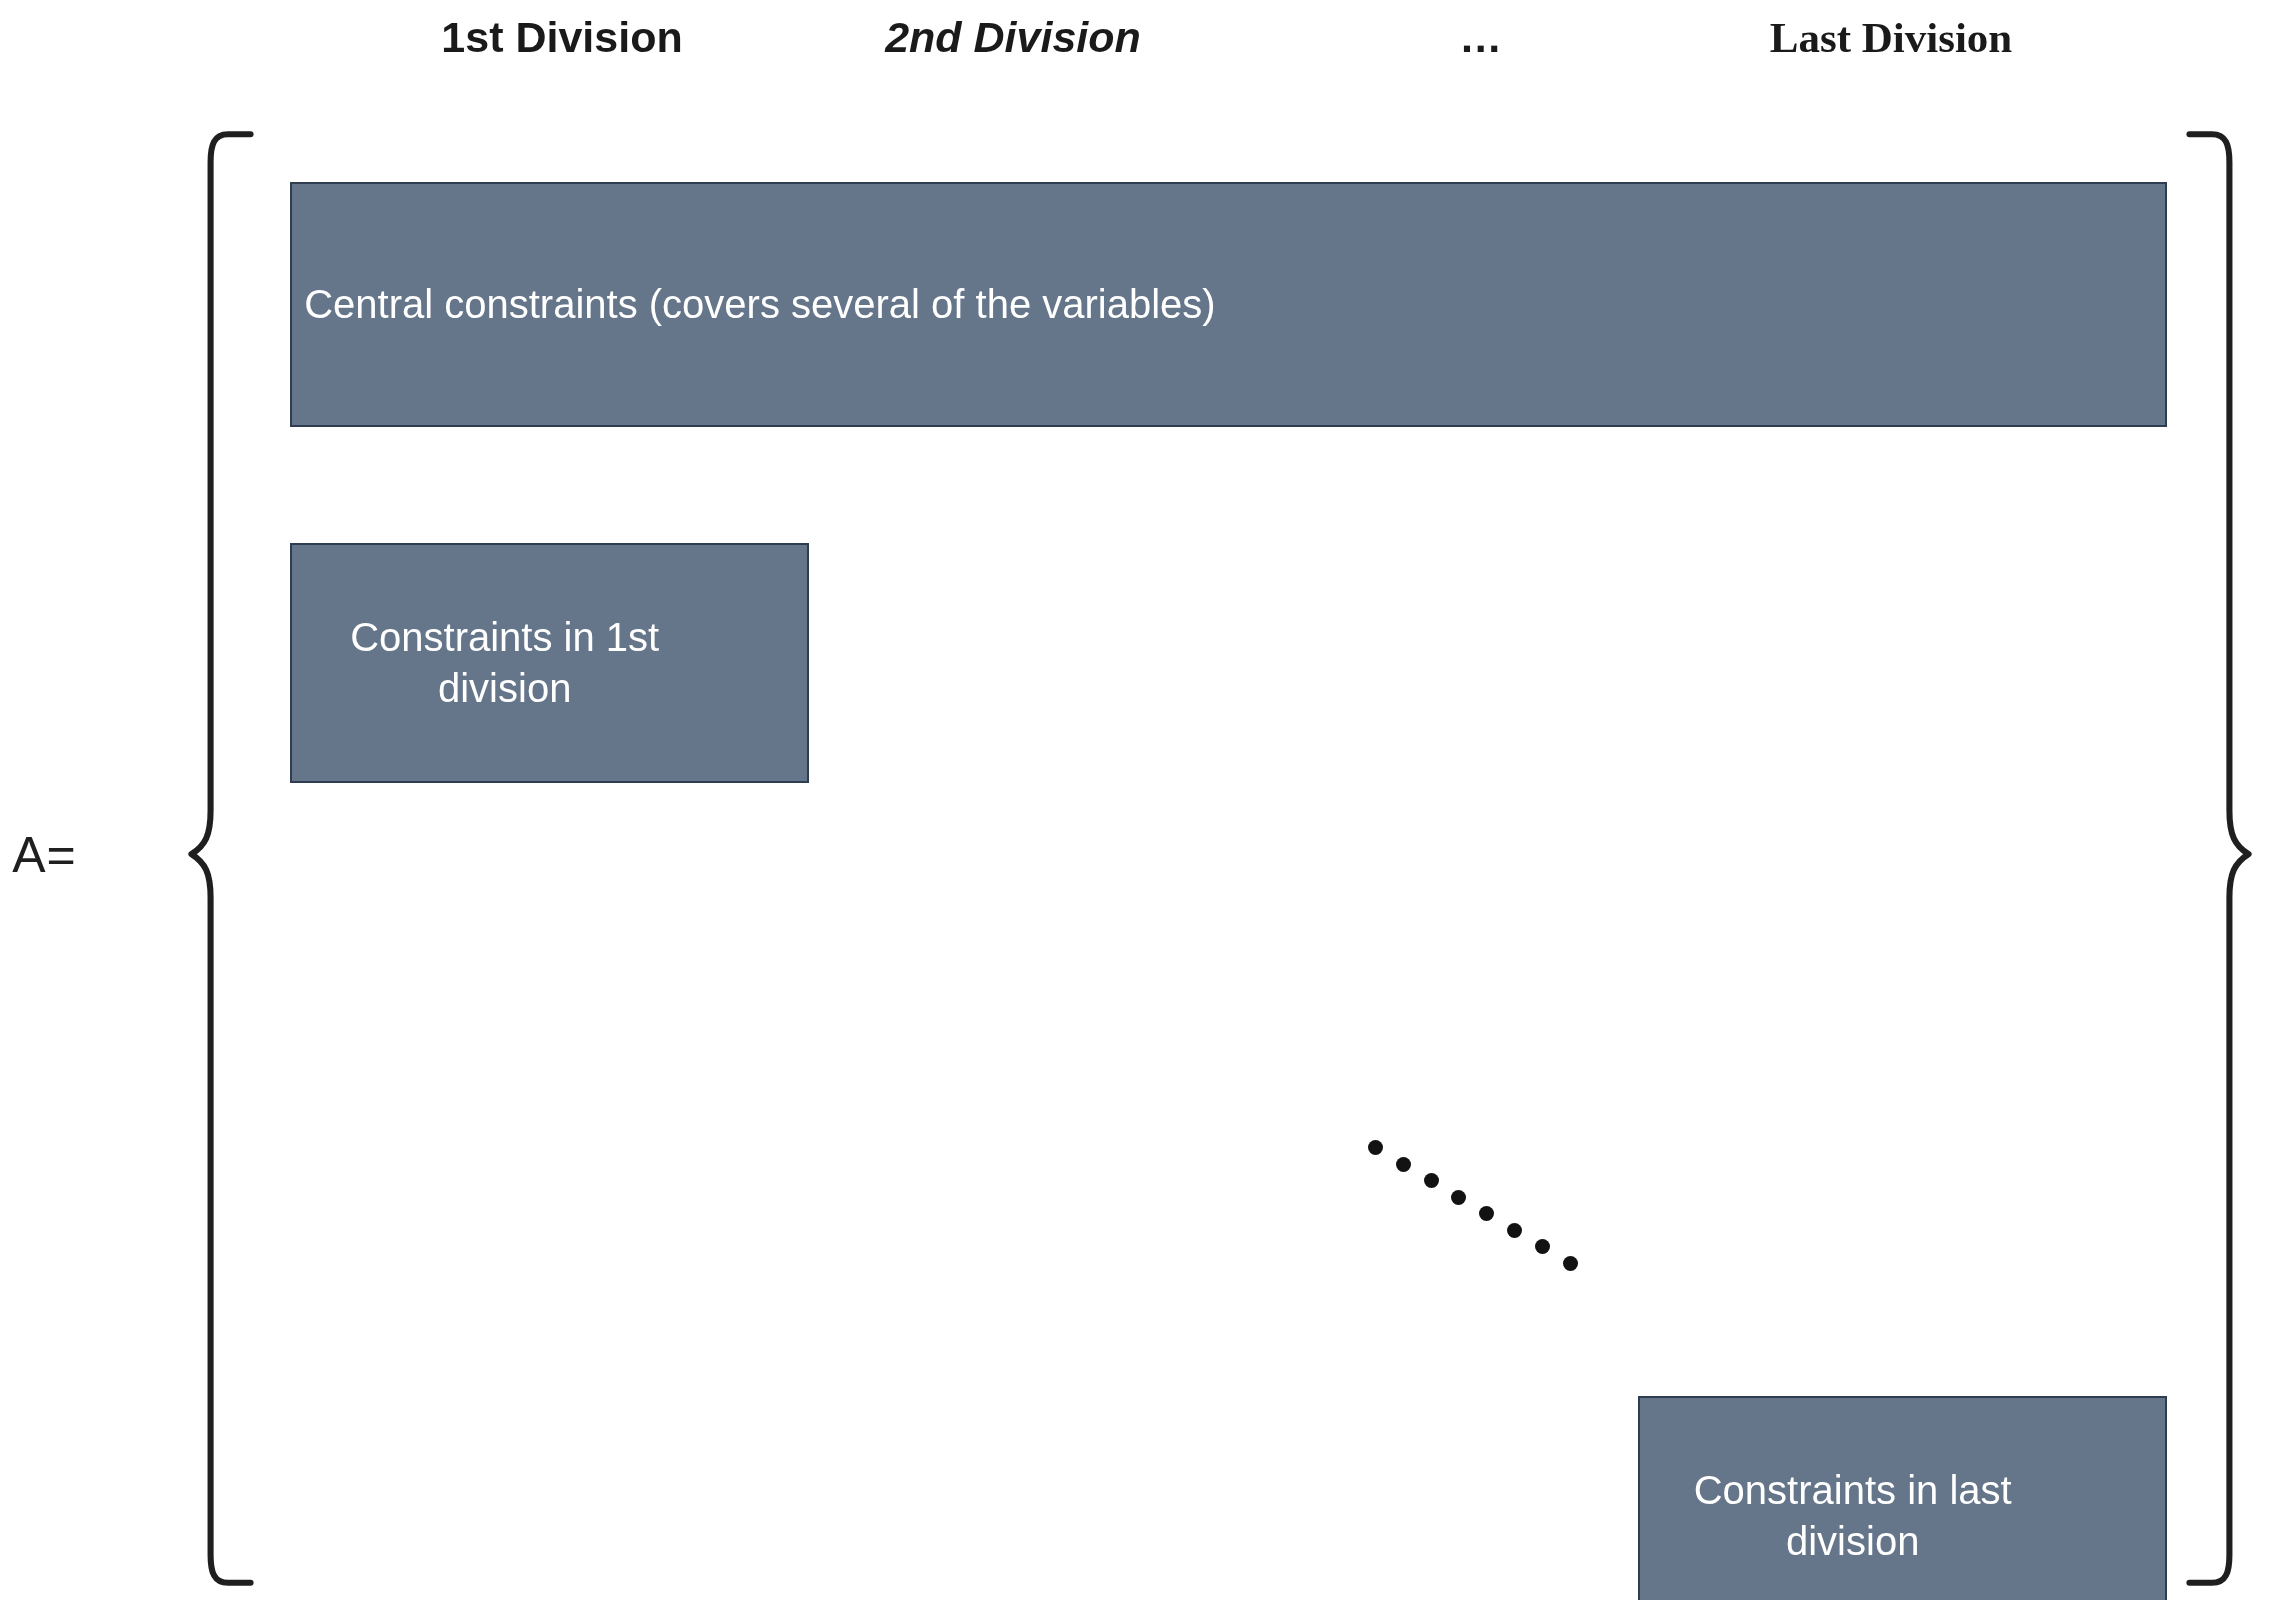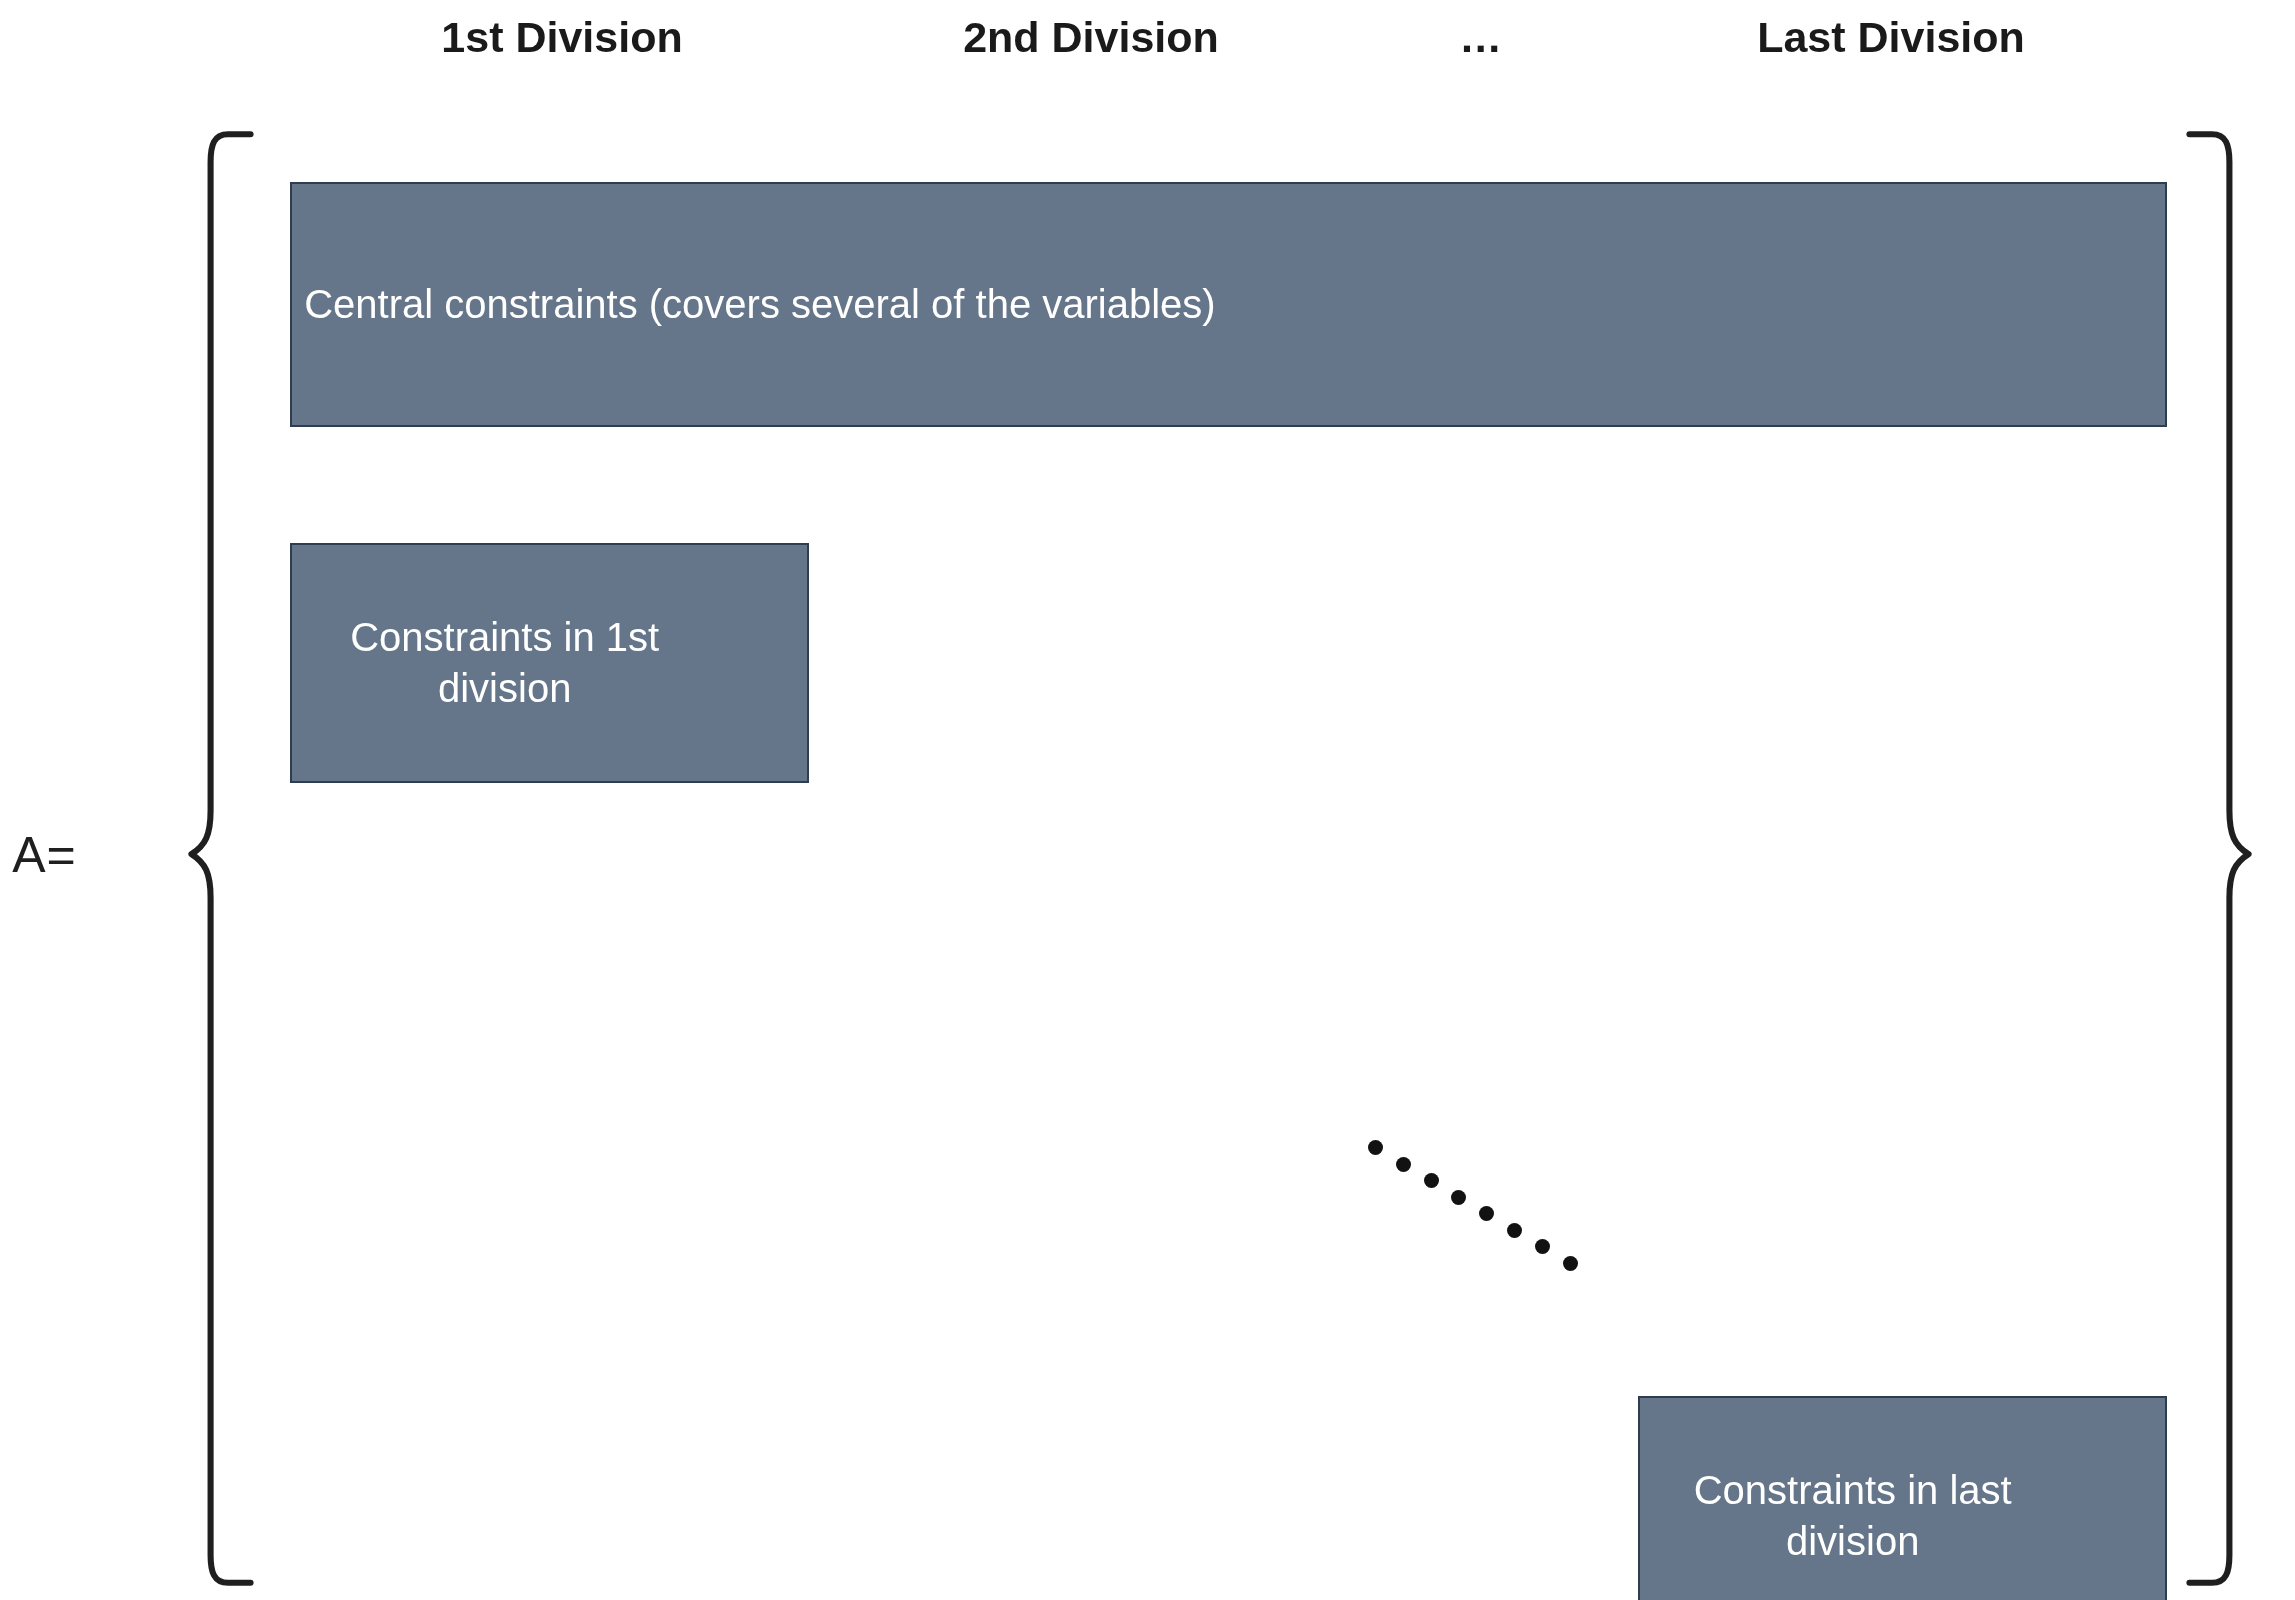--- a/index.html
+++ b/index.html
@@ -24,23 +24,23 @@
     position: absolute;
     font-family: "Liberation Sans", sans-serif;
     font-weight: bold;
     font-size: 43px;
     color: #1a1a1a;
     white-space: nowrap;
     text-align: center;
     line-height: 1;
   }
   #hdr-div1 { left: 401px; top: 15.7px; width: 322px; }
-  #hdr-div2 { left: 930px; top: 15.7px; width: 322px; }
+  #hdr-div2 { left: 852px; top: 15.7px; width: 322px; font-style: italic; }
   #hdr-ellipsis { left: 1412px; top: 15.7px; width: 139px; letter-spacing: 1.7px; }
-  #hdr-divlast { left: 1721px; top: 15.7px; width: 340px; }
+  #hdr-divlast { left: 1721px; top: 15.7px; width: 340px; font-family: Liberation Serif, serif; }
 
   
   #matrix-label {
     position: absolute;
     left: 12.2px;
     top: 826px;
     font-family: "Liberation Sans", sans-serif;
     font-size: 50px;
     font-weight: normal;
     color: #1f1f1f;

